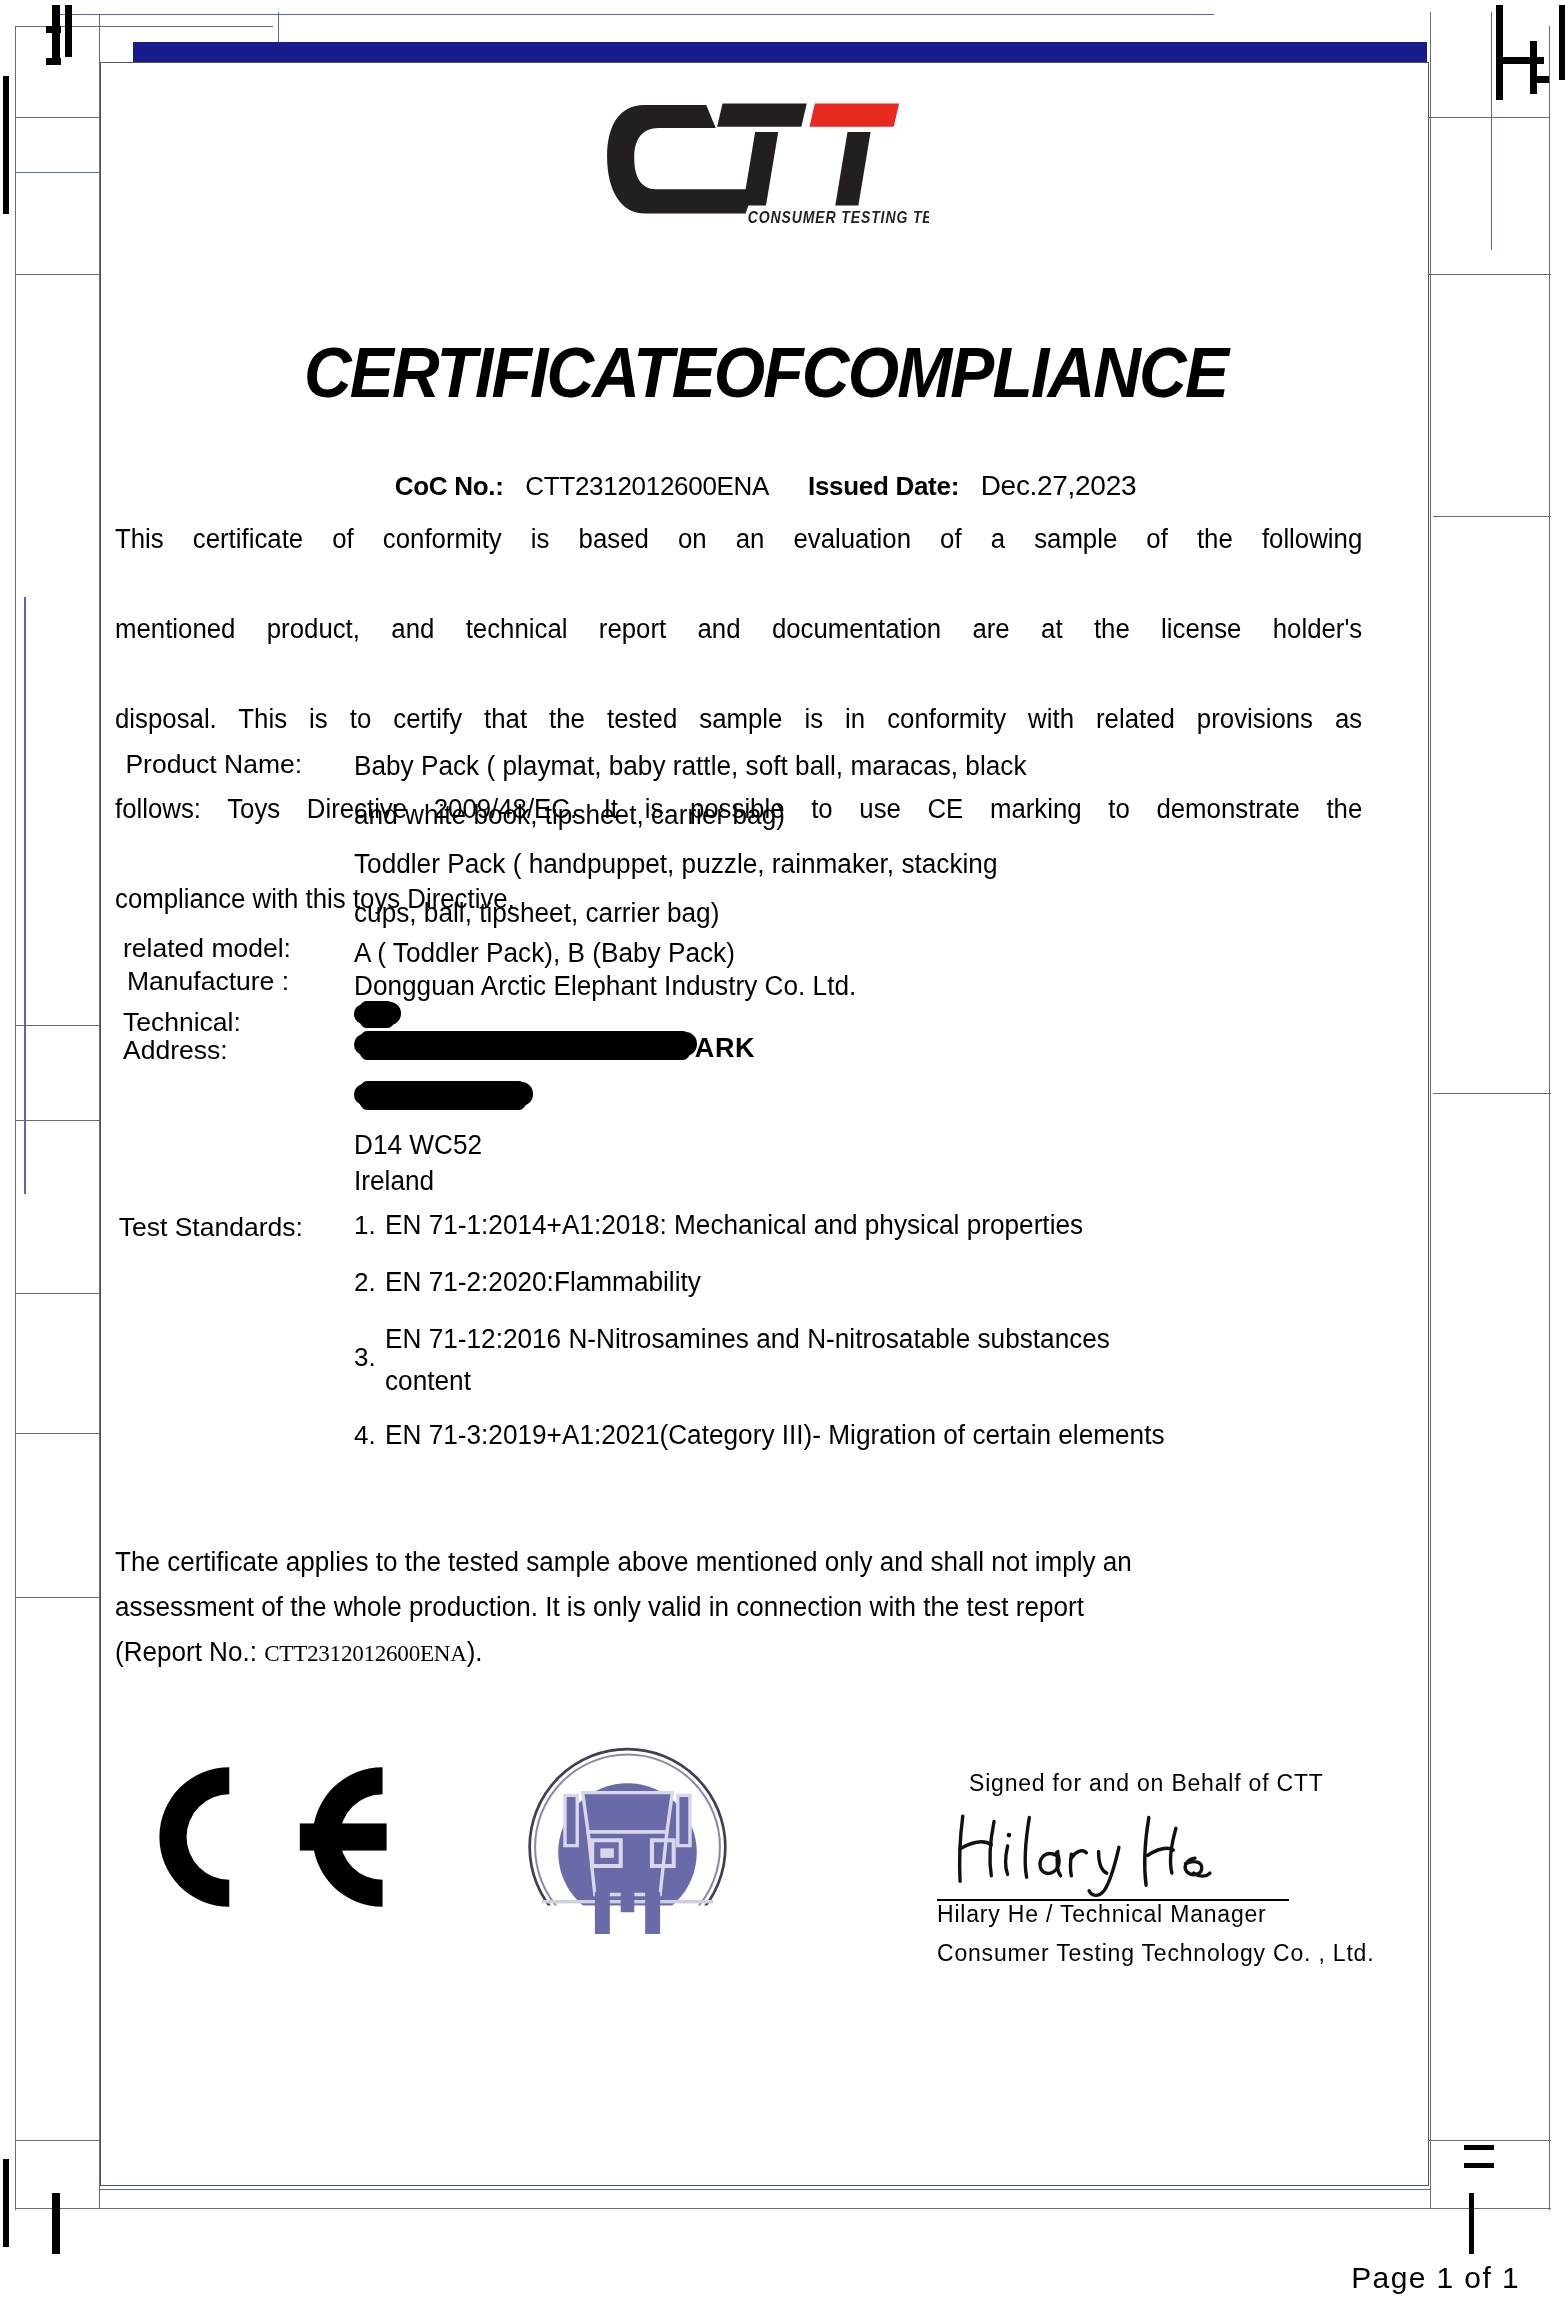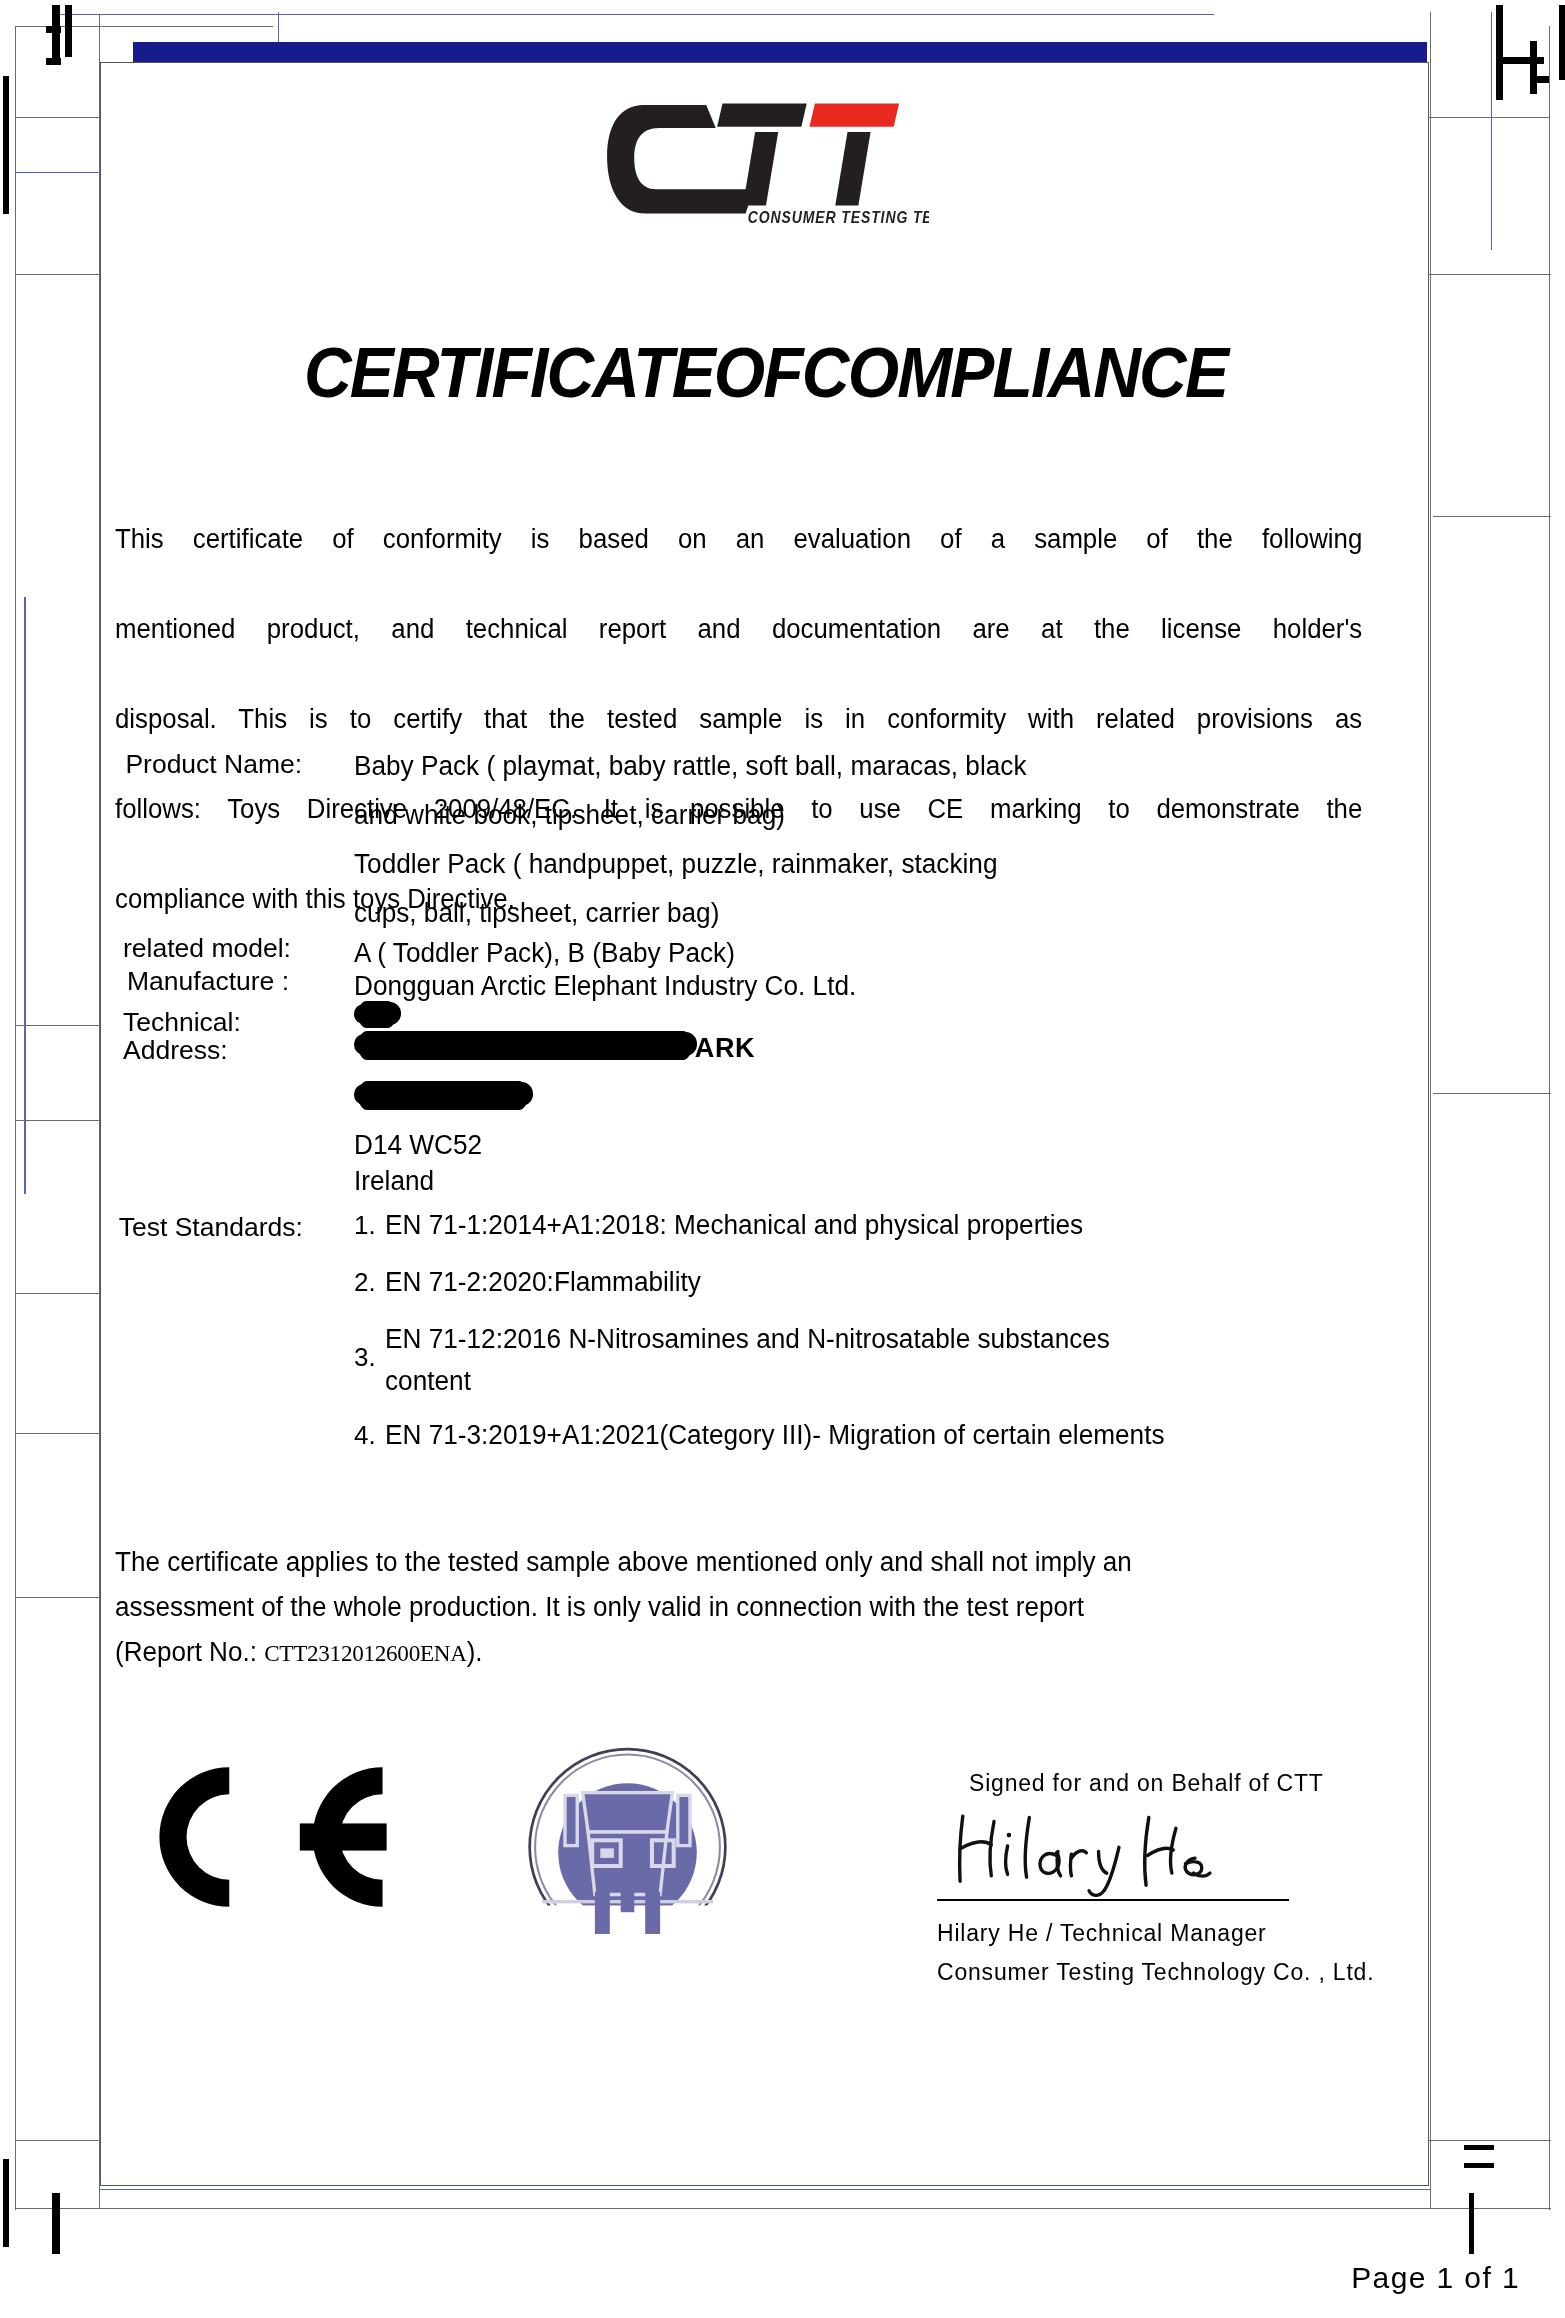--- a/index.html
+++ b/index.html
@@ -230,21 +230,20 @@
   .sign-img { position: relative; height: 102px; }
   .sign-rule {
     width: 352px;
     height: 2px;
     background: #000000;
   }
   .sign-name {
     font-size: 23px;
     letter-spacing: 0.8px;
     white-space: nowrap;
-    margin-top: 19px;
   }
   .sign-company {
     font-size: 23px;
     letter-spacing: 0.8px;
     white-space: nowrap;
     margin-top: 12.2px;
   }
 
   
   .ce-mark { position: absolute; }
@@ -334,20 +333,29 @@
           <path d="M312 14 L436 14 L428 48 L304 48 Z" fill="#e8291f"></path>
 
           <path d="M360 56 L394 56 L376 164 L342 164 Z" fill="#231f20"></path>
 
           <text x="212" y="190" font-family="'Liberation Sans', sans-serif" font-size="24" font-weight="bold" font-style="italic" letter-spacing="1.5" fill="#231f20" transform="scale(0.86,1) translate(36,0)">CONSUMER TESTING TECH</text>
         </svg>
       </div>
 
       <div class="doc-title">CERTIFICATEOFCOMPLIANCE</div>
 
+      <div class="coc-line">
+        <span class="coc-label">CoC No.:</span>
+        <span>&nbsp;</span>
+        <span class="coc-value">CTT2312012600ENA</span>
+        <span class="coc-gap"></span>
+        <span class="coc-label">Issued Date:</span>
+        <span>&nbsp;</span>
+        <span class="coc-value issued-value">Dec.27,2023</span>
+      </div>
 
       <div class="intro">
         <span class="just">This  certificate  of  conformity  is  based  on  an  evaluation  of  a  sample  of the following</span>
         <span class="just">mentioned  product,  and technical  report  and  documentation  are  at the  license  holder's</span>
         <span class="just">disposal. This is to certify that the tested sample is in conformity with  related provisions as</span>
         <span class="just">follows: Toys  Directive 2009/48/EC.  It  is  possible to  use CE marking to demonstrate the</span>
         <span class="line">compliance with this toys  Directive.</span>
       </div>
 
       <div class="field-label" style="left:24.4px; top:686px;">Product Name:</div>

